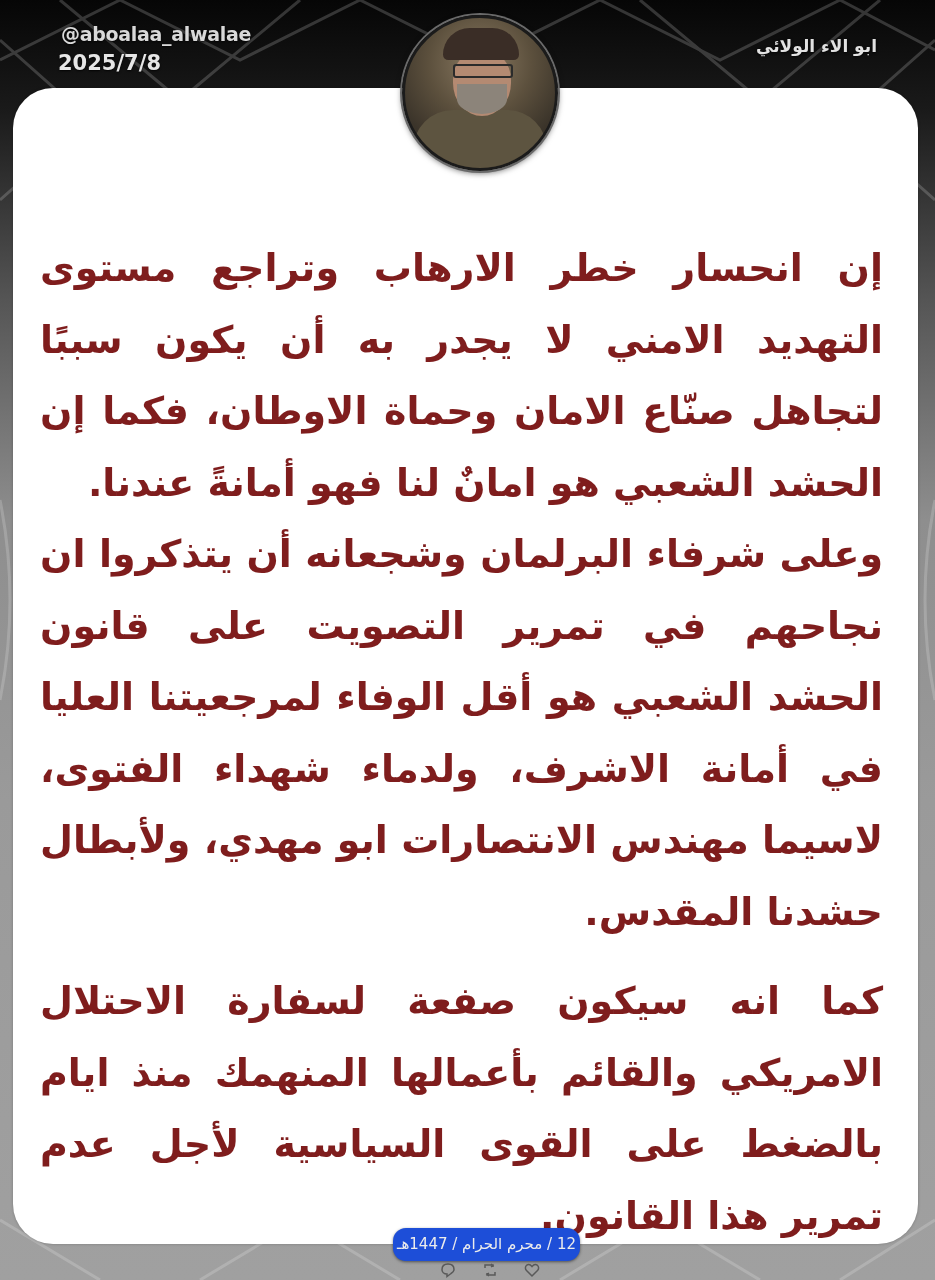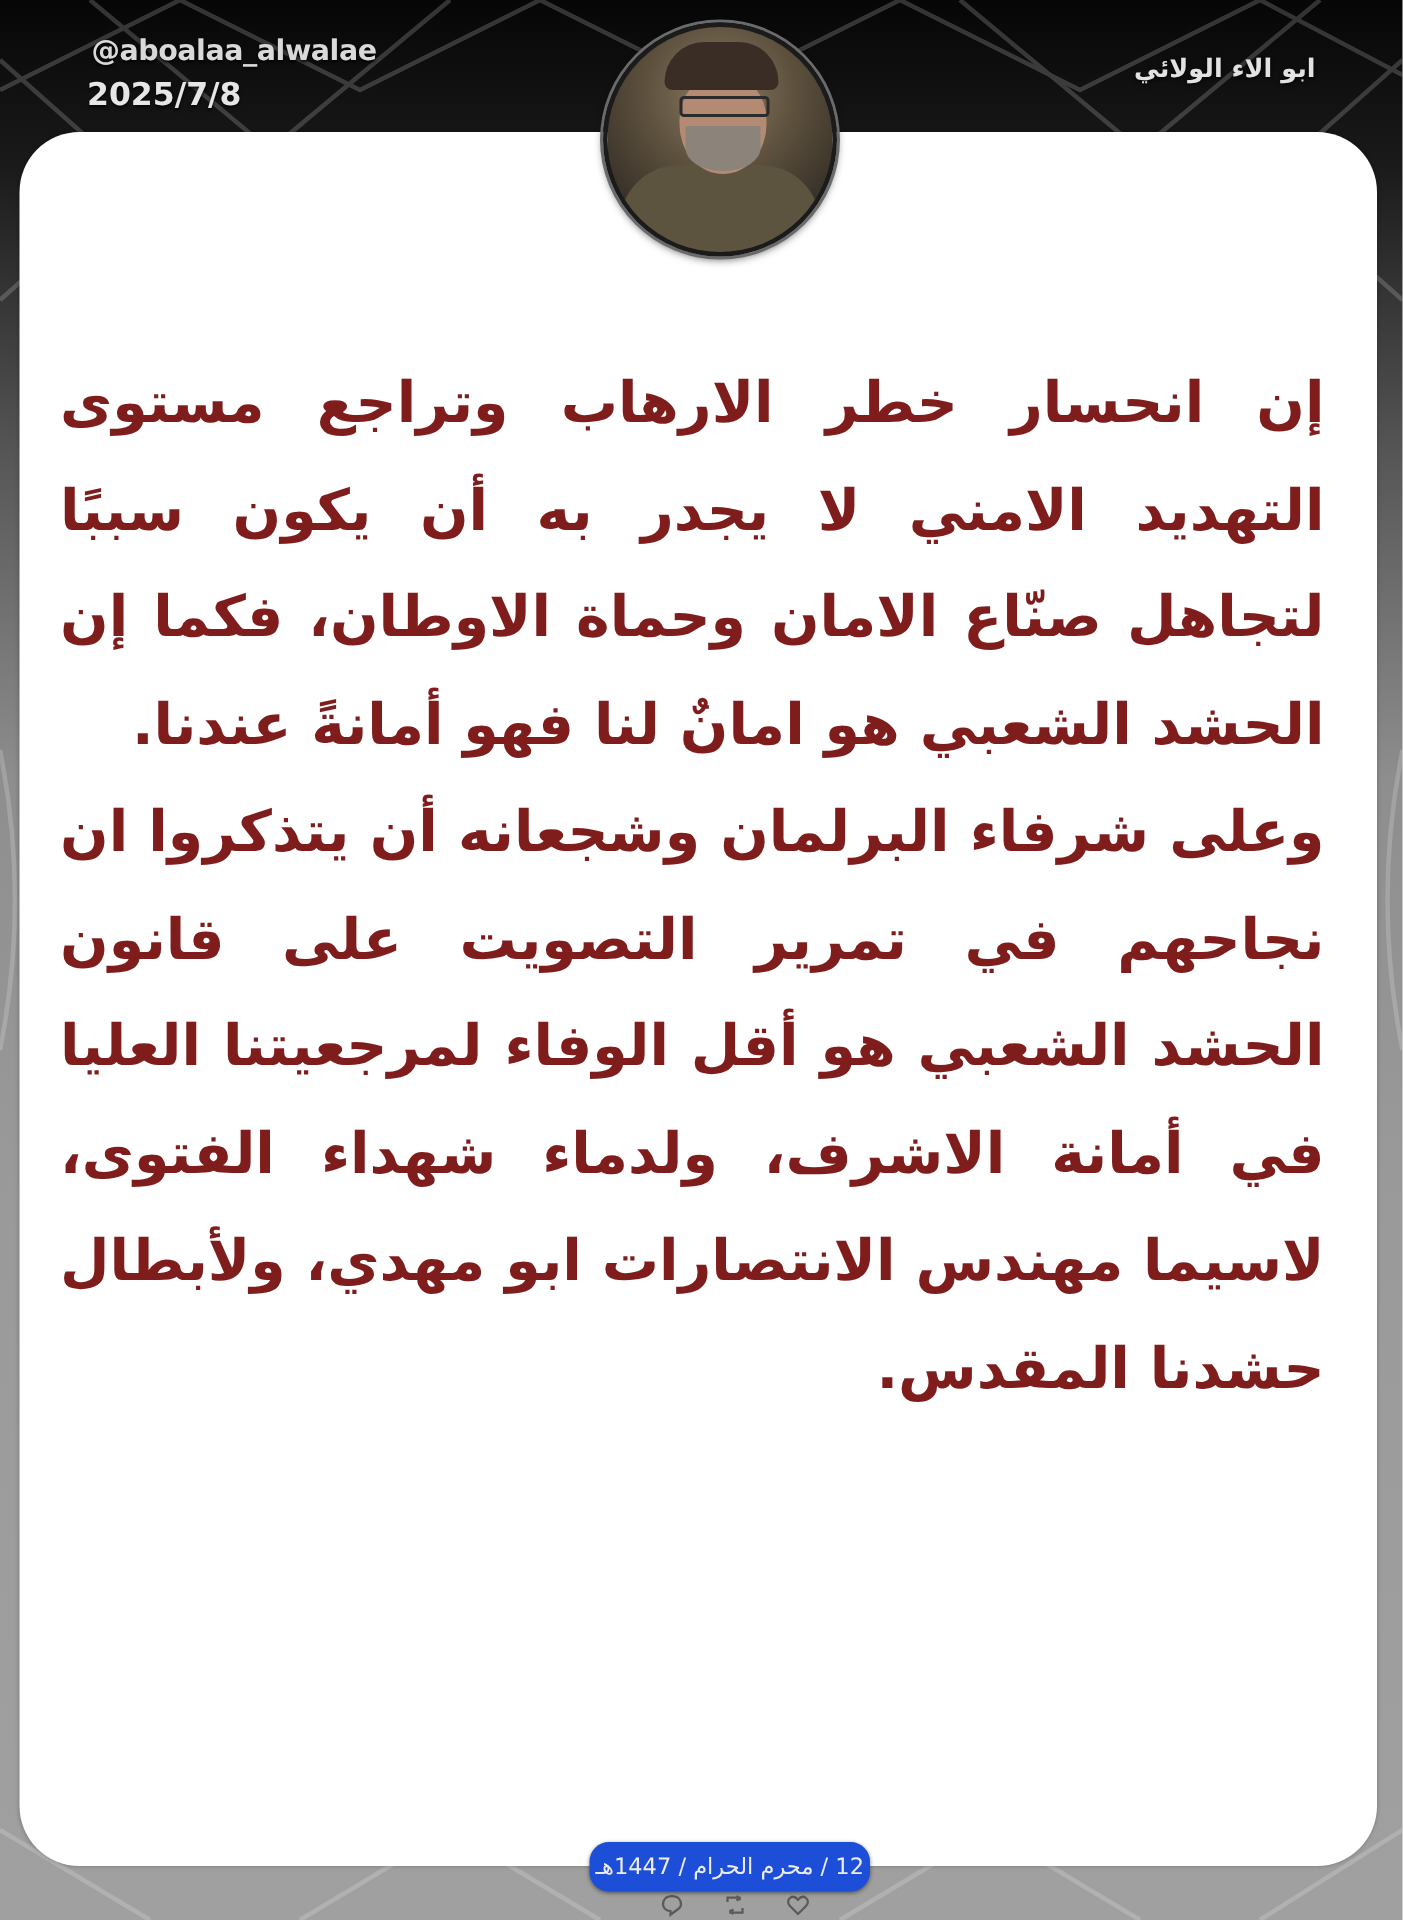--- a/index.html
+++ b/index.html
@@ -194,20 +194,21 @@
   <div class="beard"></div>
   <div class="glasses"></div>
   <div class="cap"></div>
 </div>
 
 <div class="card"></div>
 
 <div class="post-body">
   <p>إن انحسار خطر الارهاب وتراجع مستوى التهديد الامني لا يجدر به أن يكون سببًا لتجاهل صنّاع الامان وحماة الاوطان، فكما إن الحشد الشعبي هو امانٌ لنا فهو أمانةً عندنا.</p>
   <p>وعلى شرفاء البرلمان وشجعانه أن يتذكروا ان نجاحهم في تمرير التصويت على قانون الحشد الشعبي هو أقل الوفاء لمرجعيتنا العليا في أمانة الاشرف، ولدماء شهداء الفتوى، لاسيما مهندس الانتصارات ابو مهدي، ولأبطال حشدنا المقدس.</p>
+  <p class="gap">كما انه سيكون صفعة لسفارة الاحتلال الامريكي والقائم بأعمالها المنهمك منذ ايام بالضغط على القوى السياسية لأجل عدم تمرير هذا القانون.</p>
 </div>
 
 <div class="hijri-badge">12 / محرم الحرام / 1447هـ</div>
 
 <div class="actions">
   <span>
     <svg width="16" height="16" viewBox="0 0 16 16">
         <path d="M8 2 C4 2 2 4.5 2 7.5 C2 10 4 12 7 12 L7 14.5 L11 11.5 C13 10.3 14 9 14 7.5 C14 4.5 12 2 8 2 Z" fill="none" stroke="#5a5a5a" stroke-width="1.5"></path>
       </svg>
   </span>

